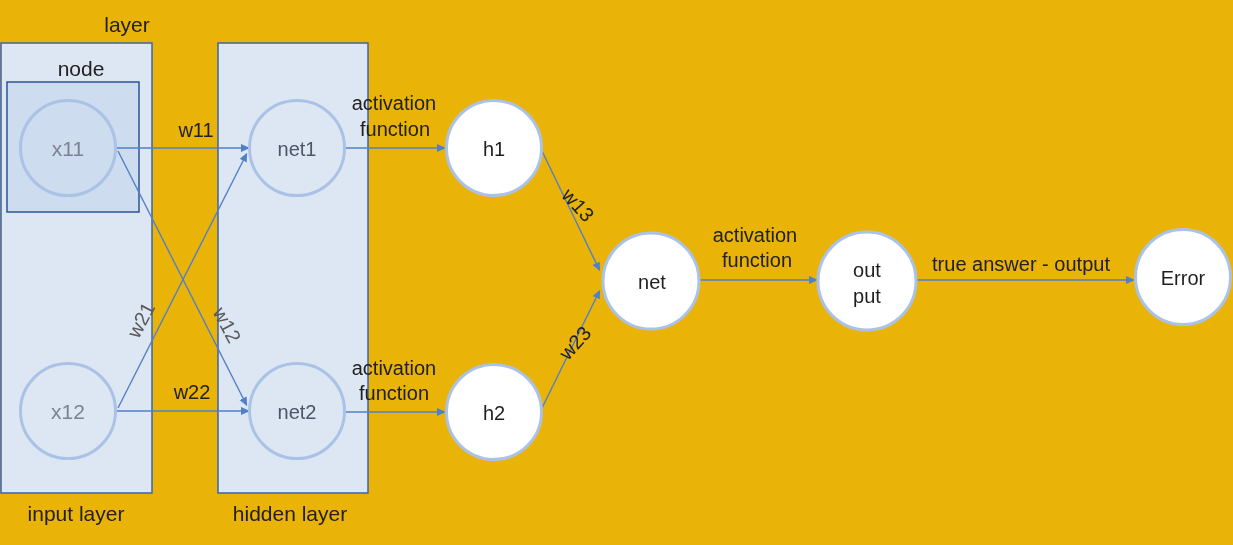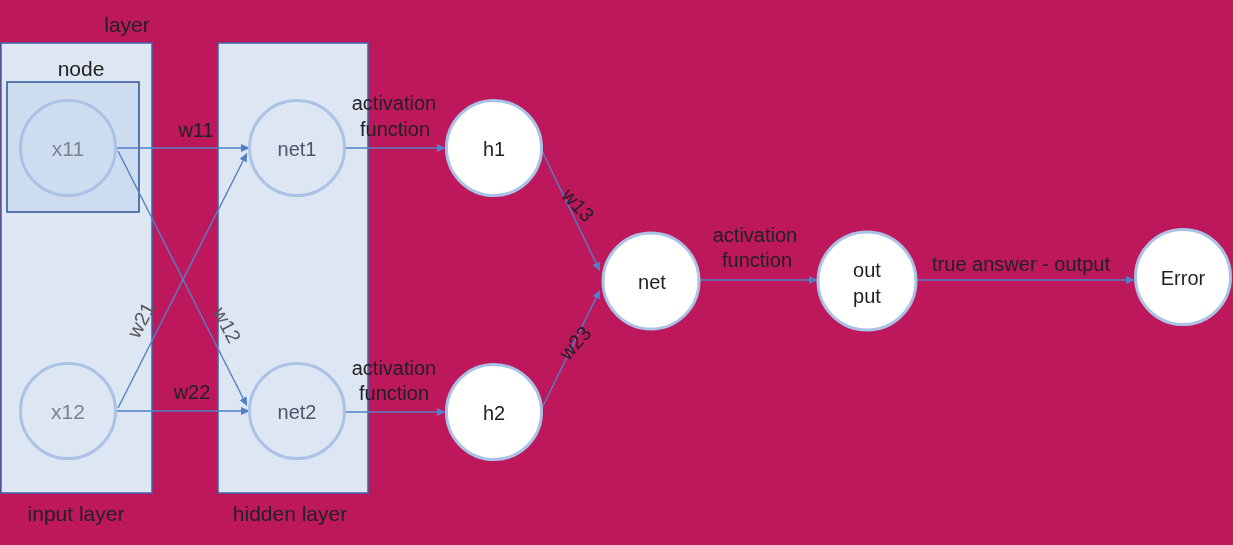--- a/index.html
+++ b/index.html
@@ -4,21 +4,21 @@
 <style>
   html, body {
     margin: 0;
     padding: 0;
     background: #ffffff;
   }
   #stage {
     position: relative;
     width: 1233px;
     height: 545px;
-    background: #be185d;
+    background: #eab308;
     font-family: "Liberation Sans", "DejaVu Sans", sans-serif;
     overflow: hidden;
   }
   svg { display: block; }
   text {
     font-family: "Liberation Sans", "DejaVu Sans", sans-serif;
   }
   .lbl          { font-size: 21px; fill: #212121; }
   .node-lbl     { font-size: 20px; fill: #1f1f1f; }
   .node-lbl-dim { font-size: 20px; fill: #4d5566; }

